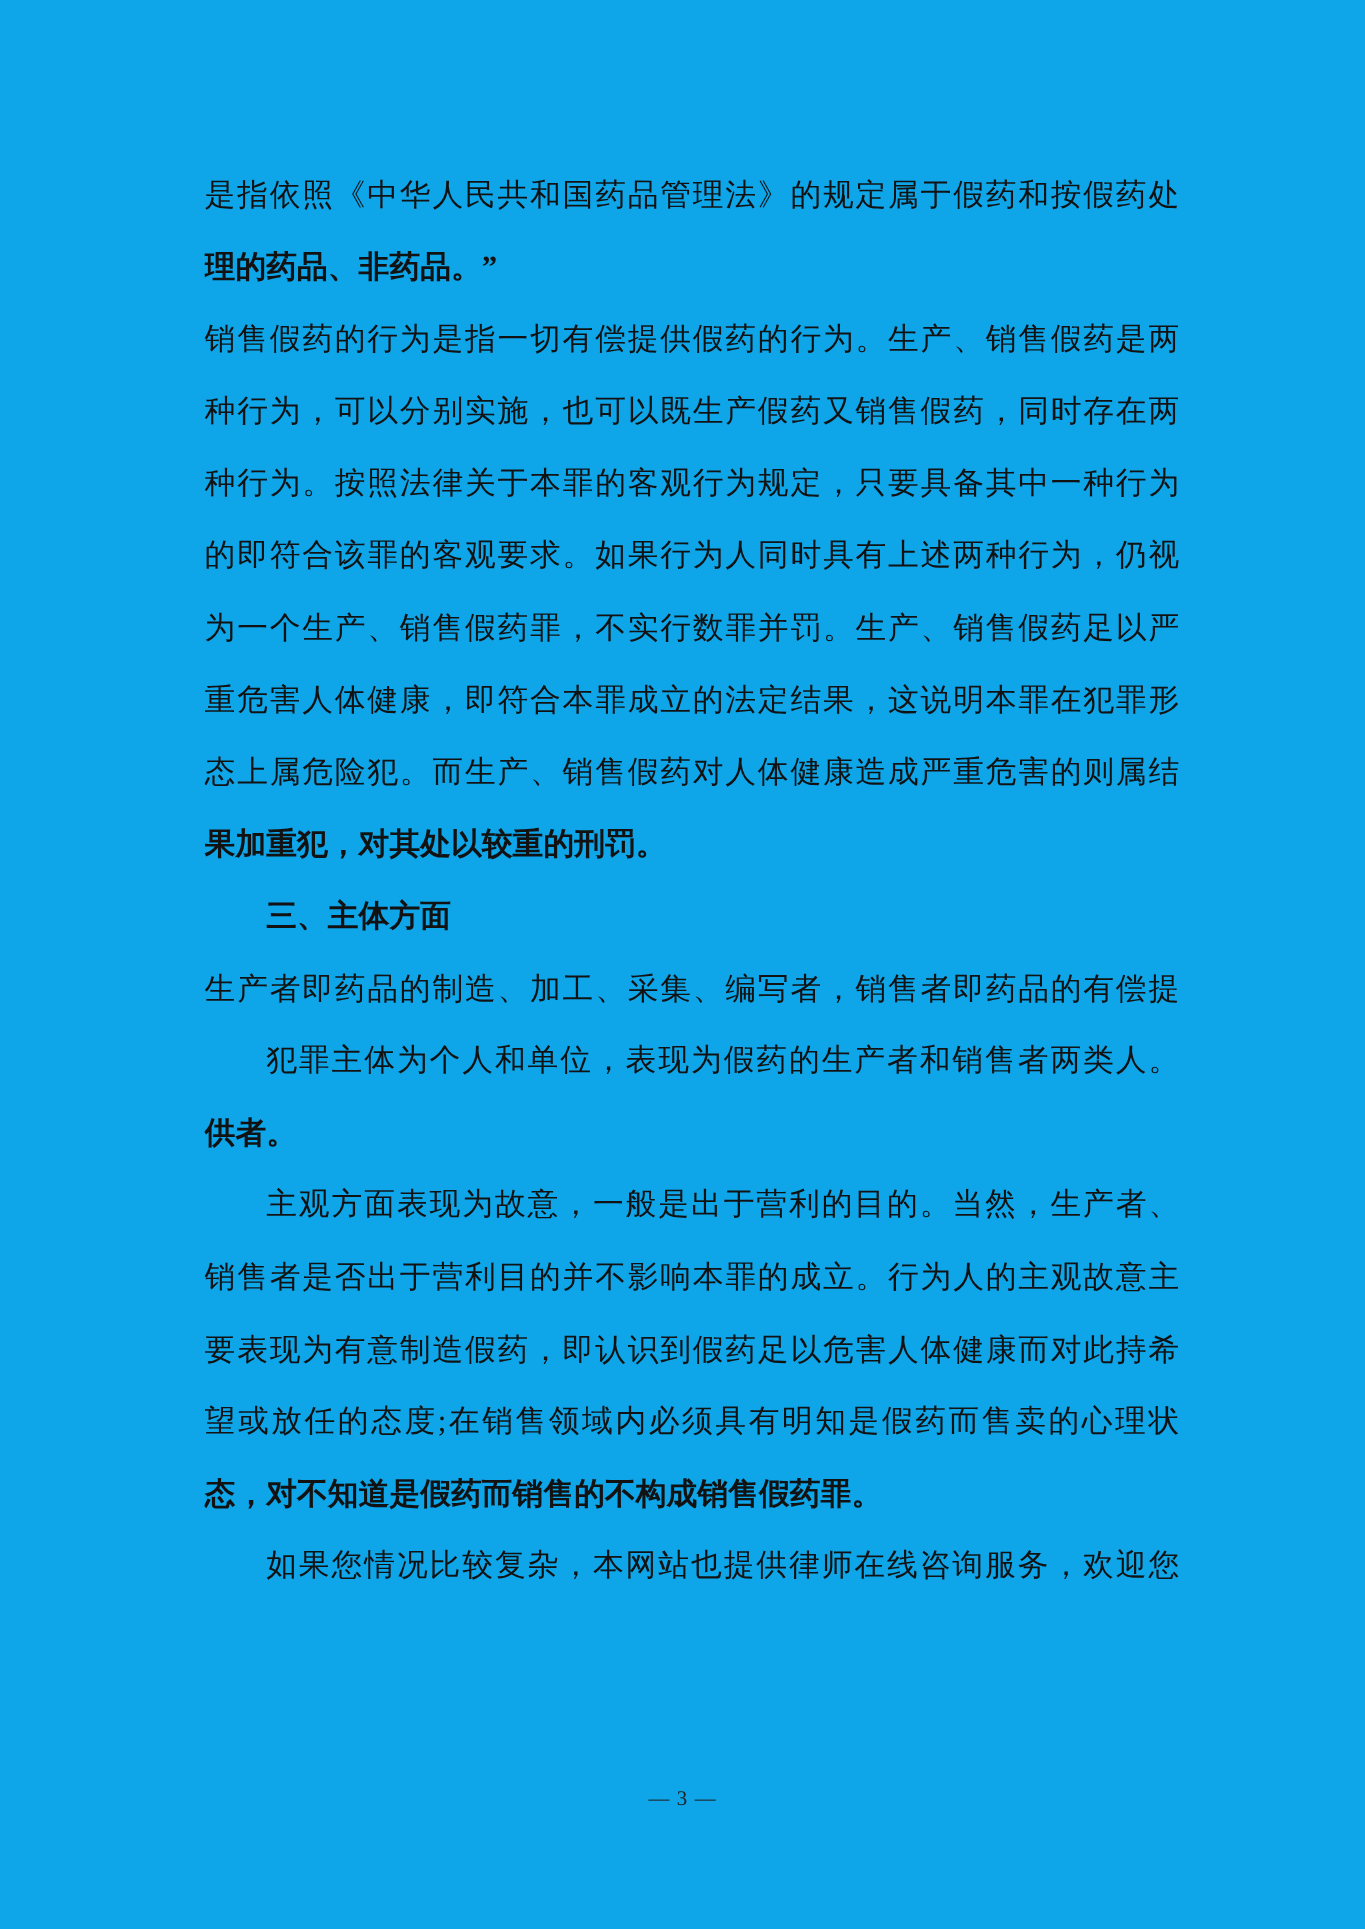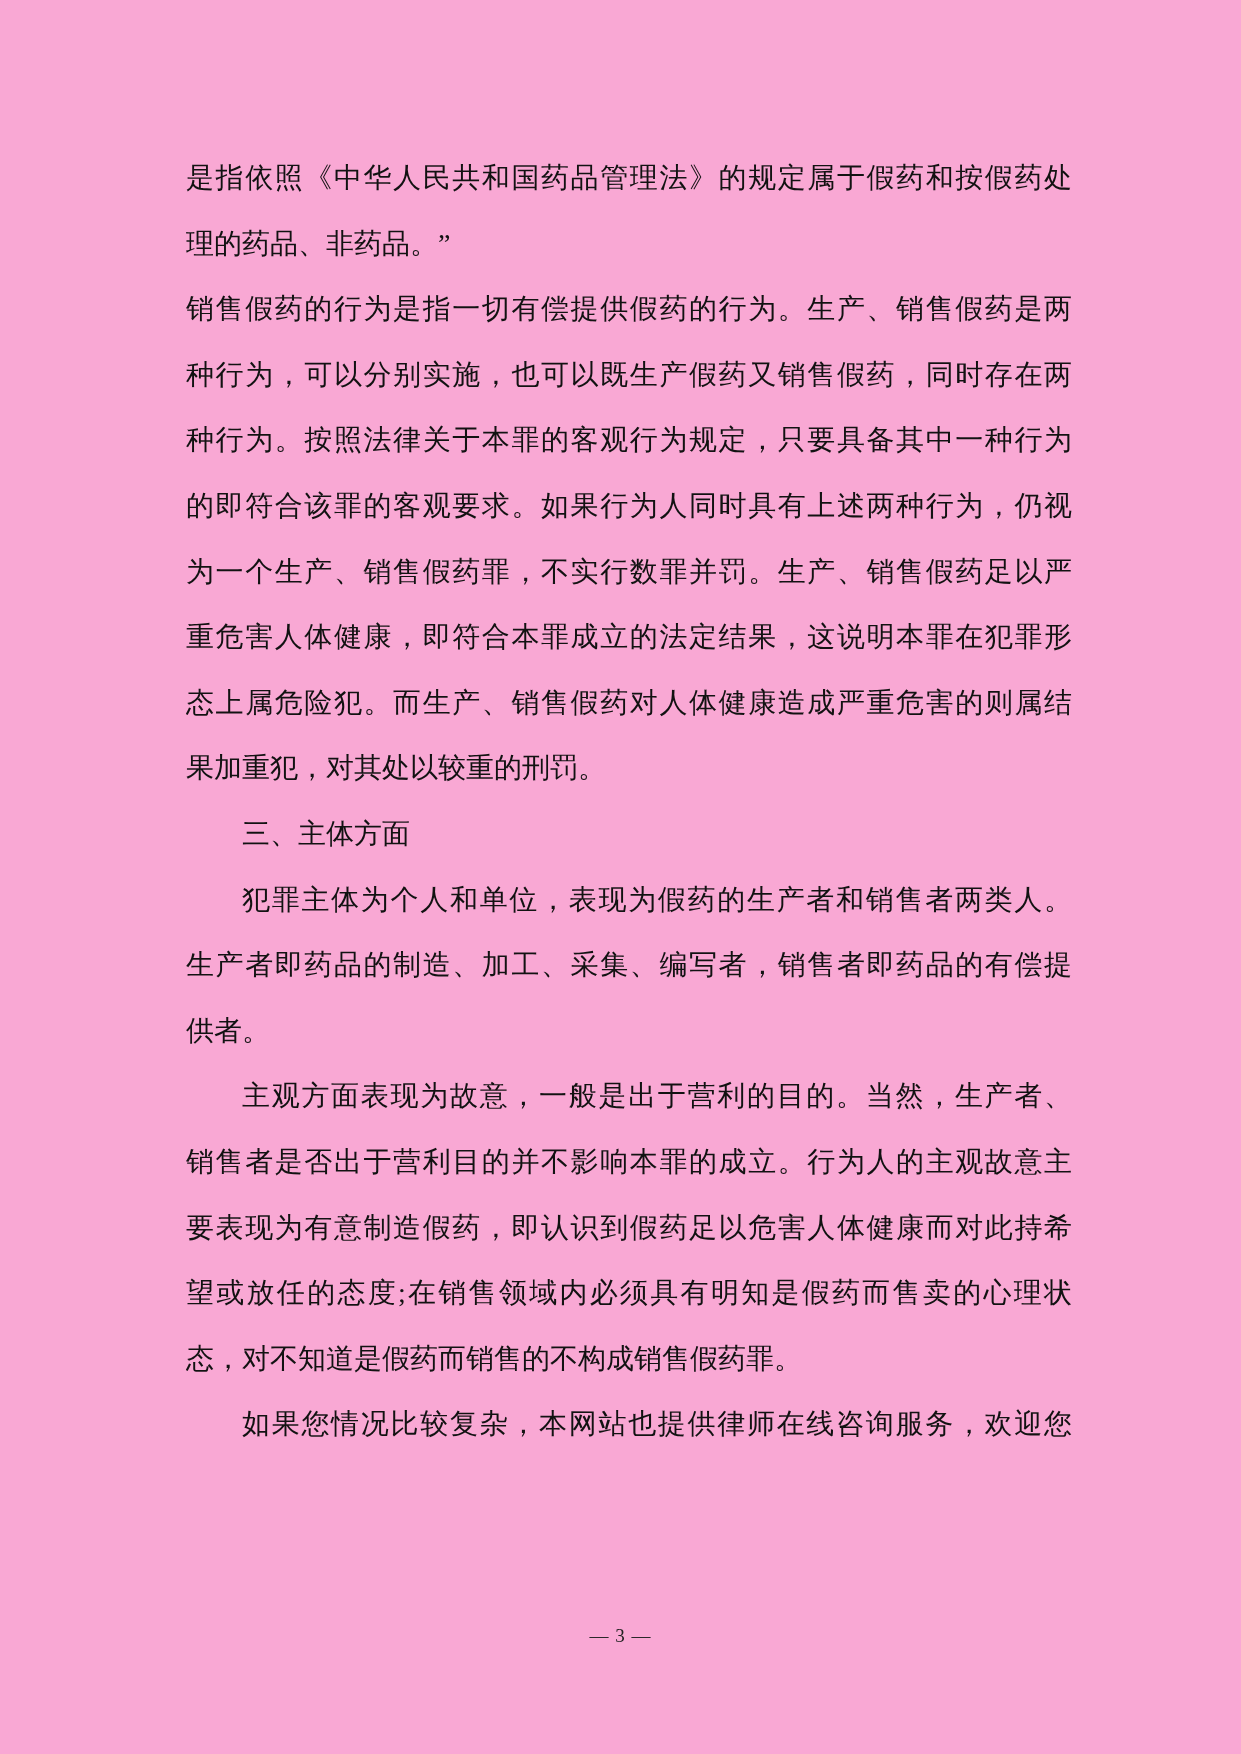--- a/index.html
+++ b/index.html
@@ -10,40 +10,41 @@
     width: 1241px;
     height: 1754px;
     background: #ffffff;
     font-family: "Liberation Serif", "DejaVu Serif", serif;
     color: #121212;
   }
   .page {
     position: relative;
     width: 1241px;
     height: 1754px;
-    background: #f9a8d4;
+    background: #0ea5e9;
     overflow: hidden;
   }
   .doc-body {
     position: absolute;
     left: 186px;
     top: 145px;
     width: 886px;
     font-size: 28px;
     line-height: 65.6px;
   }
   .line {
     text-align: justify;
     text-align-last: justify;
     height: 65.6px;
     overflow: hidden;
   }
   .line.noj {
     text-align: left;
     text-align-last: left;
+    font-weight: bold;
   }
   .line.ind {
     text-indent: 56px;
     text-align: center;
   }
   .page-number {
     position: absolute;
     top: 1622px;
     left: 0;
     width: 100%;
@@ -63,22 +64,22 @@
       <div class="line noj">理的药品、非药品。”</div>
       <div class="line">销售假药的行为是指一切有偿提供假药的行为。生产、销售假药是两</div>
       <div class="line">种行为，可以分别实施，也可以既生产假药又销售假药，同时存在两</div>
       <div class="line">种行为。按照法律关于本罪的客观行为规定，只要具备其中一种行为</div>
       <div class="line">的即符合该罪的客观要求。如果行为人同时具有上述两种行为，仍视</div>
       <div class="line">为一个生产、销售假药罪，不实行数罪并罚。生产、销售假药足以严</div>
       <div class="line">重危害人体健康，即符合本罪成立的法定结果，这说明本罪在犯罪形</div>
       <div class="line">态上属危险犯。而生产、销售假药对人体健康造成严重危害的则属结</div>
       <div class="line noj">果加重犯，对其处以较重的刑罚。</div>
       <div class="line ind noj">三、主体方面</div>
+      <div class="line">生产者即药品的制造、加工、采集、编写者，销售者即药品的有偿提</div>
       <div class="line ind">犯罪主体为个人和单位，表现为假药的生产者和销售者两类人。</div>
-      <div class="line">生产者即药品的制造、加工、采集、编写者，销售者即药品的有偿提</div>
       <div class="line noj">供者。</div>
       <div class="line ind">主观方面表现为故意，一般是出于营利的目的。当然，生产者、</div>
       <div class="line">销售者是否出于营利目的并不影响本罪的成立。行为人的主观故意主</div>
       <div class="line">要表现为有意制造假药，即认识到假药足以危害人体健康而对此持希</div>
       <div class="line">望或放任的态度;在销售领域内必须具有明知是假药而售卖的心理状</div>
       <div class="line noj">态，对不知道是假药而销售的不构成销售假药罪。</div>
       <div class="line ind">如果您情况比较复杂，本网站也提供律师在线咨询服务，欢迎您</div>
     </div>
   <div class="page-number">— 3 —</div>
 </div>

